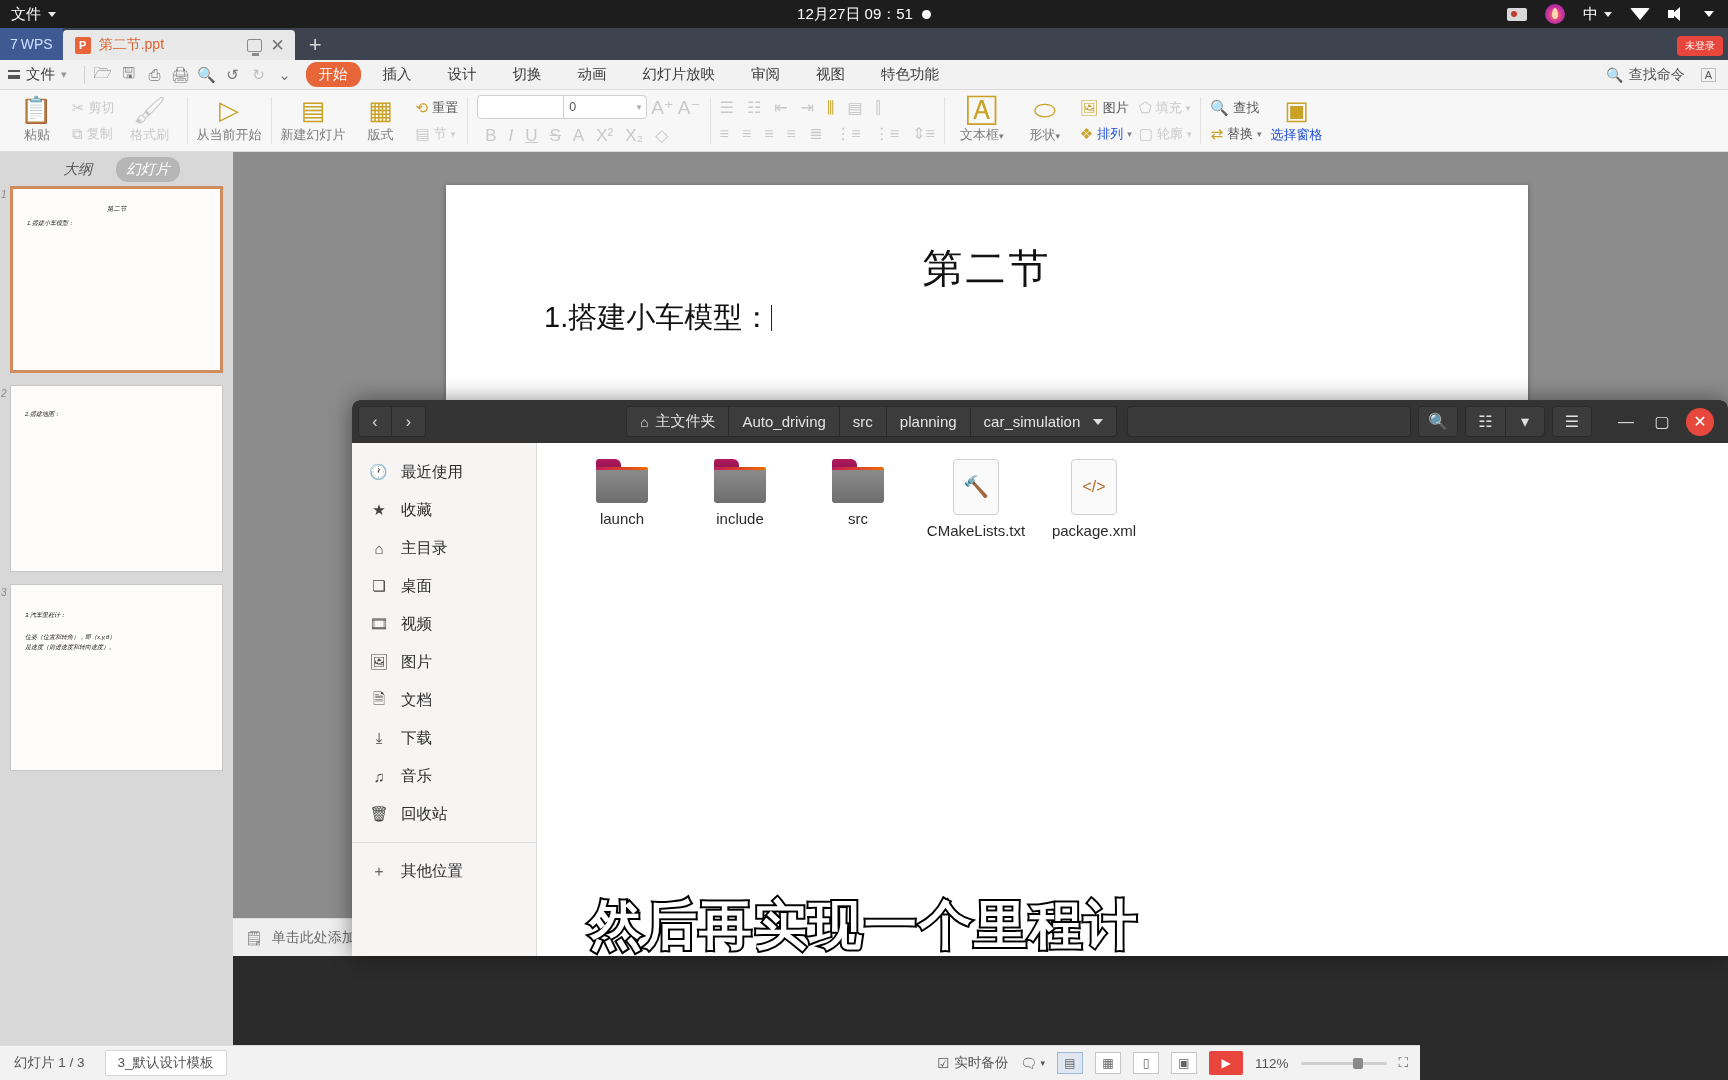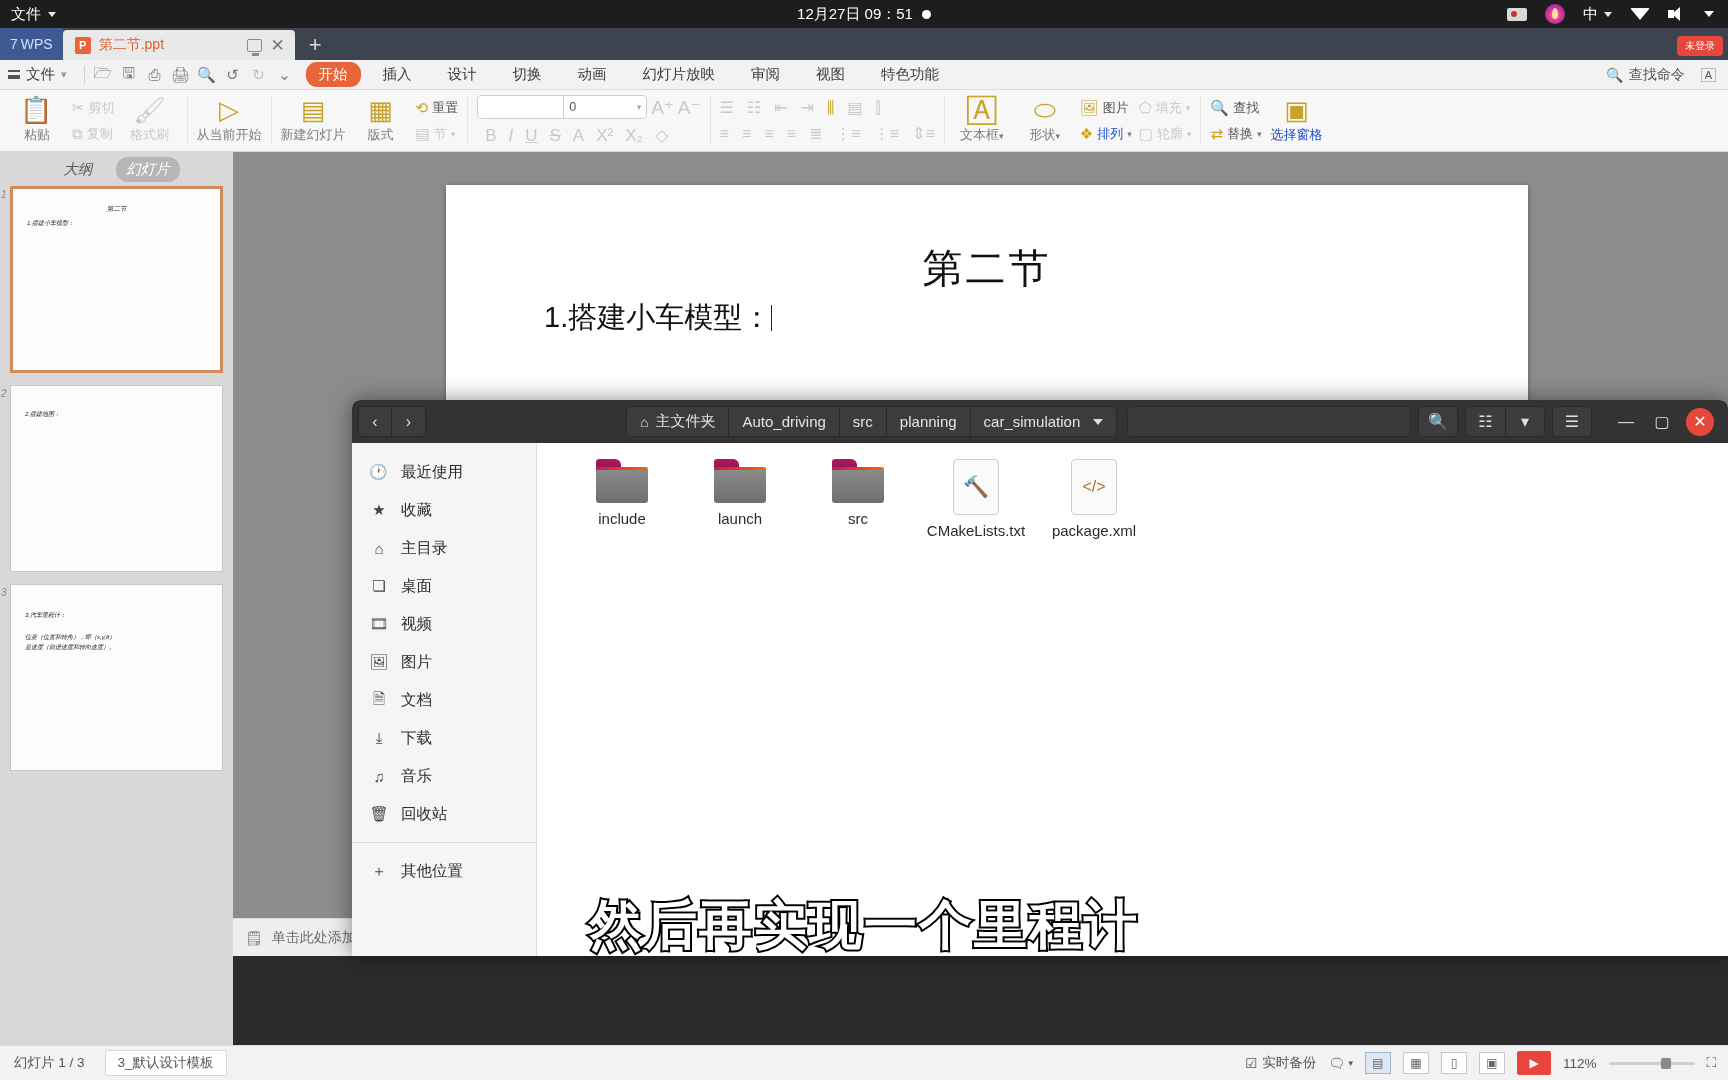--- a/index.html
+++ b/index.html
@@ -165,21 +165,21 @@
   .fname{font-size:15px;color:#2b2b2b;text-align:center;line-height:1.25;}
   .folder{width:52px;height:44px;position:relative;}
   .folder .tab{position:absolute;left:0;top:0;width:25px;height:11px;border-radius:3px 6px 0 0;background:linear-gradient(180deg,#b2195f,#8d1550);}
   .folder .bd{position:absolute;left:0;top:8px;width:52px;height:36px;border-radius:3px;background:linear-gradient(180deg,#8d8d8d,#6e6e6e);}
   .folder .edge{position:absolute;left:0;top:8px;width:52px;height:3px;border-radius:3px 3px 0 0;background:linear-gradient(90deg,#c2185b,#ef6c00);}
   .fileico{width:46px;height:56px;border:1px solid #cfcfcf;border-radius:4px;background:#fafafa;display:flex;align-items:center;justify-content:center;color:#8a8a8a;font-size:21px;}
   .fileico.code{color:#b06a24;font-size:16px;}
 
   
   #notesbar{position:absolute;left:233px;top:918px;width:1495px;height:38px;background:#efefef;border-top:1px solid #dcdcdc;display:flex;align-items:center;gap:9px;padding-left:12px;color:#6e6e6e;font-size:14px;}
-  #statusbar{position:absolute;left:0;top:1045px;width:1728px;height:35px;background:#f2f2f2;border-top:1px solid #dcdcdc;display:flex;align-items:center;font-size:13.5px;color:#555;}
+  #statusbar{position:absolute;left:0;top:1045px;width:1420px;height:35px;background:#f2f2f2;border-top:1px solid #dcdcdc;display:flex;align-items:center;font-size:13.5px;color:#555;}
   .sb-left{display:flex;align-items:center;gap:0;}
   .sb-chunk{padding:0 14px;}
   .sb-chunk.box{border:1px solid #d7d7d7;background:#fff;padding:3px 12px;margin-left:6px;border-radius:2px;}
   .sb-right{margin-left:auto;display:flex;align-items:center;gap:12px;padding-right:12px;}
   .vw-btn{width:26px;height:22px;border:1px solid #c7c7c7;background:#fff;display:flex;align-items:center;justify-content:center;font-size:12px;color:#666;}
   .vw-btn.sel{background:#dfe7f2;border-color:#9fb6d4;}
   .play-btn{width:34px;height:24px;background:#e8453c;color:#fff;display:flex;align-items:center;justify-content:center;font-size:12px;border-radius:2px;}
   .zoombar{width:86px;height:3px;background:#cfcfcf;border-radius:2px;position:relative;}
   .zoombar:after{content:"";position:absolute;left:52px;top:-4px;width:10px;height:11px;background:#8a8a8a;border-radius:2px;}
   #leftpane-bottom{position:absolute;left:0;top:918px;width:233px;height:127px;background:#d8d8d8;}
@@ -550,29 +550,29 @@
       </div>
     </div>
 
     <div id="nt-files">
       <div class="fitem">
         <div class="folder">
           <div class="tab"></div>
             <div class="bd"></div>
             <div class="edge"></div>
         </div>
-        <div class="fname">include</div>
+        <div class="fname">launch</div>
       </div>
       <div class="fitem">
         <div class="folder">
           <div class="tab"></div>
             <div class="bd"></div>
             <div class="edge"></div>
         </div>
-        <div class="fname">launch</div>
+        <div class="fname">include</div>
       </div>
       <div class="fitem">
         <div class="folder">
           <div class="tab"></div>
             <div class="bd"></div>
             <div class="edge"></div>
         </div>
         <div class="fname">src</div>
       </div>
       <div class="fitem">

